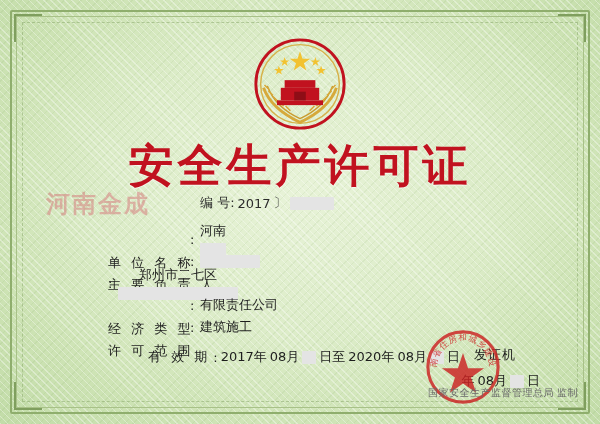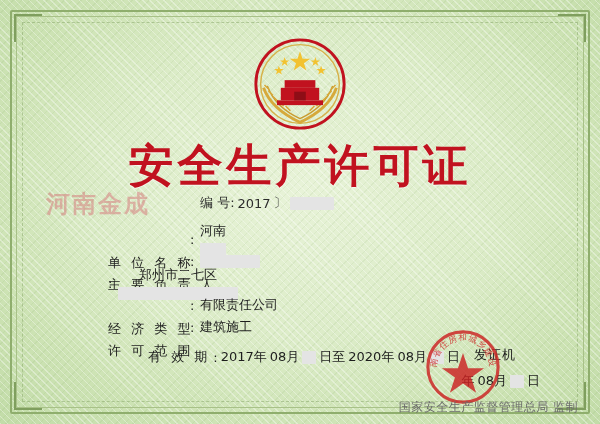--- a/index.html
+++ b/index.html
@@ -197,24 +197,25 @@
     top: 328px;
     width: 78px;
     height: 78px;
     opacity: 0.82;
   }
 
   
   .footer {
     position: absolute;
     right: 22px;
-    bottom: 8px;
-    font-size: 12px;
+    bottom: 24px;
+    font-size: 10px;
     color: #6a6a6a;
     letter-spacing: 0.5px;
+    font-family: Liberation Serif, serif;
   }
 </style>
 </head>
 <body>
 
 <div class="certificate">
 
   <div class="texture"></div>
   <div class="border-outer"></div>
   <div class="border-mid"></div>

